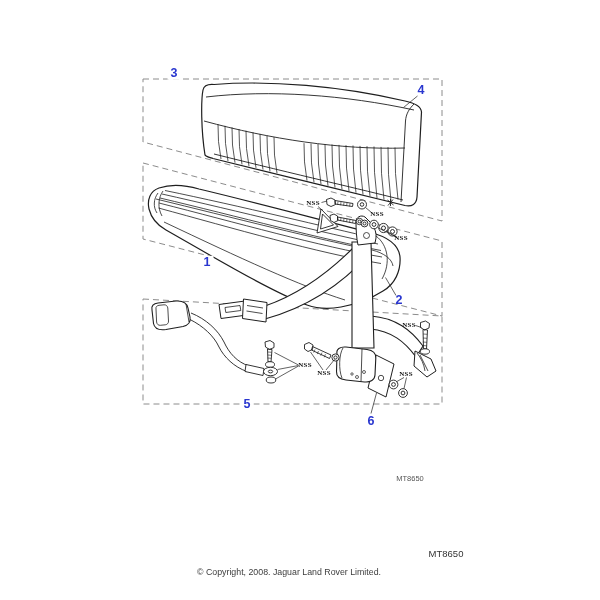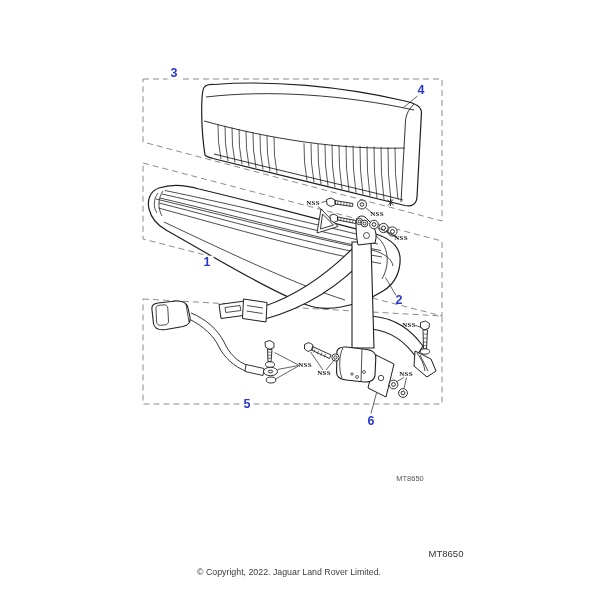--- a/index.html
+++ b/index.html
@@ -210,14 +210,14 @@
   <div class="nss" style="left:313px;top:203px;">NSS</div>
   <div class="nss" style="left:377px;top:214px;">NSS</div>
   <div class="nss" style="left:401px;top:238px;">NSS</div>
   <div class="nss" style="left:409px;top:325px;">NSS</div>
   <div class="nss" style="left:305px;top:365px;">NSS</div>
   <div class="nss" style="left:324px;top:373px;">NSS</div>
   <div class="nss" style="left:406px;top:374px;">NSS</div>
 
   <div class="code-small" style="left:410px;top:478px;">MT8650</div>
   <div class="code-large" style="left:446px;top:553px;">MT8650</div>
-  <div class="copyright" style="left:289px;top:572px;">© Copyright, 2022. Jaguar Land Rover Limited.</div>
+  <div class="copyright" style="left:289px;top:572px;">© Copyright, 2008. Jaguar Land Rover Limited.</div>
 </div>
 
 </body></html>

